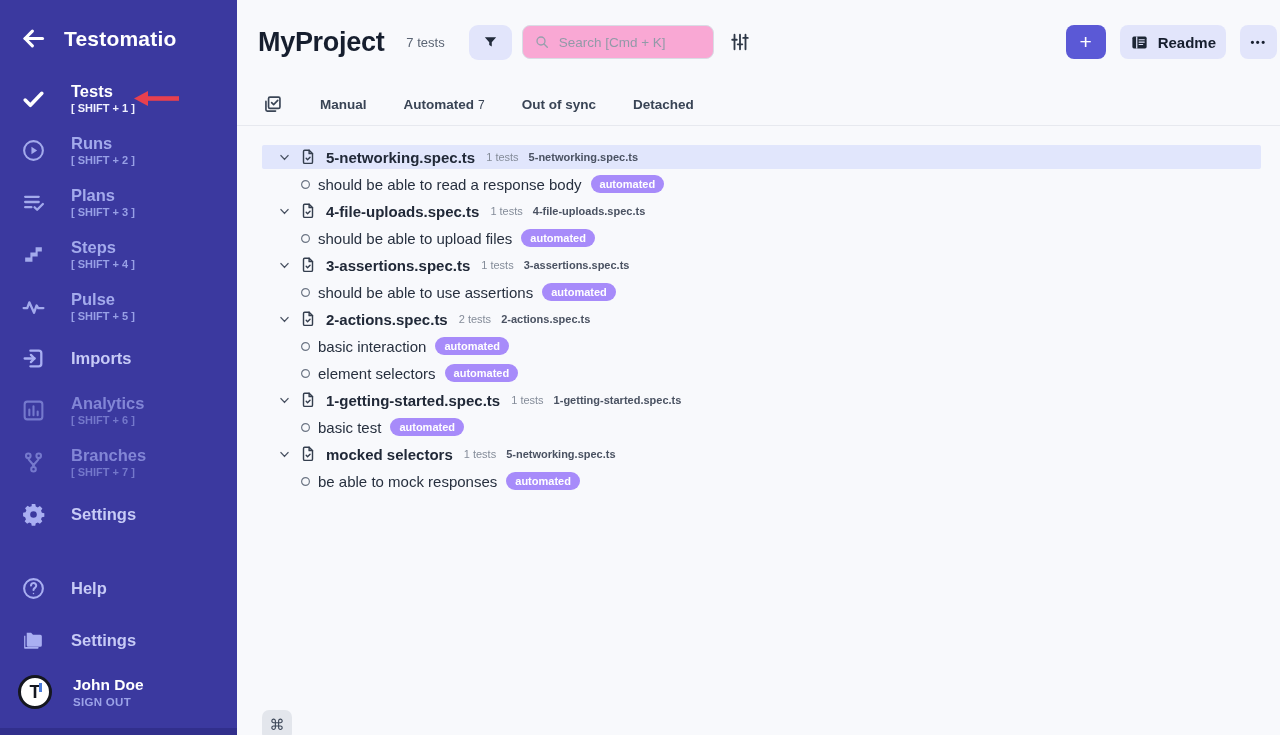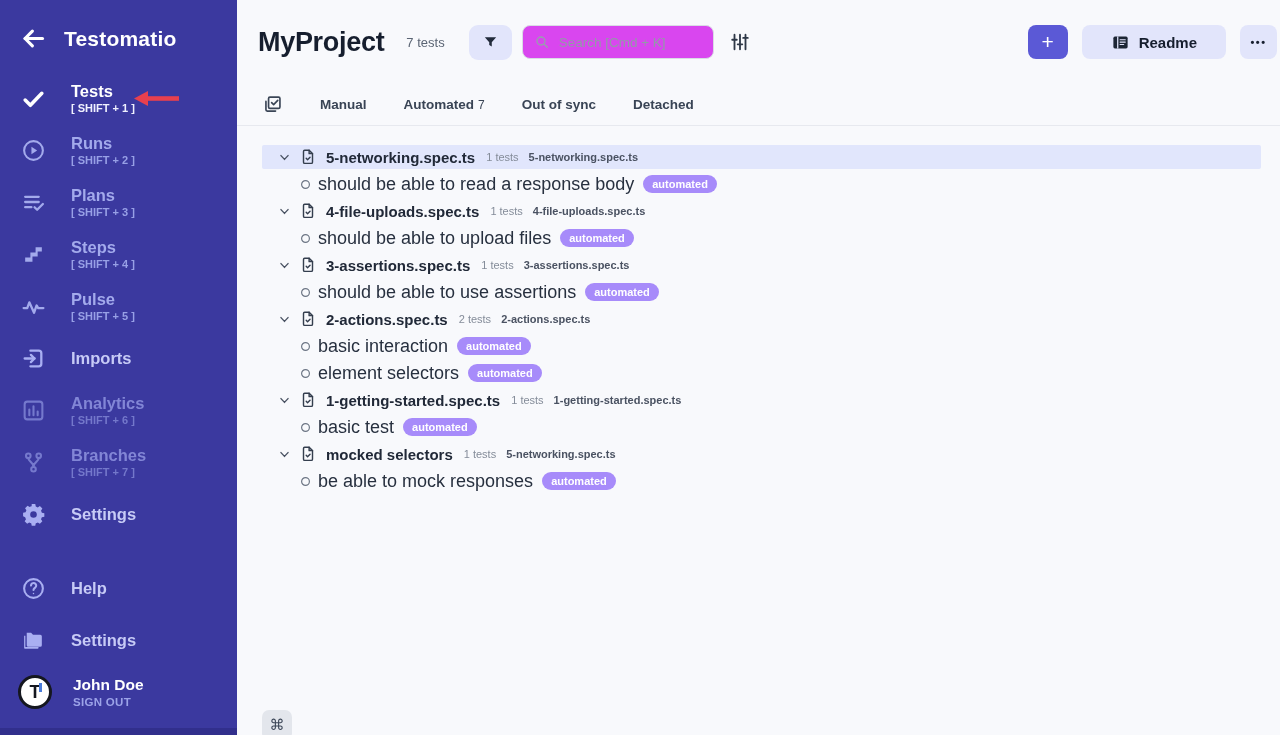--- a/index.html
+++ b/index.html
@@ -45,31 +45,31 @@
   .red-arrow { position:absolute; left:131px; top:90px; z-index:3; }
 
   
   .main { position:absolute; left:237px; top:0; width:1066px; height:735px; }
   .main-header { display:flex; align-items:center; padding:22px 26px 0 21px; height:62px; }
   .page-title { font-size:27px; font-weight:800; color:#161e2e; letter-spacing:-.3px; }
   .test-count { margin-left:22px; font-size:13px; color:#5b6574; }
   .filter-btn { margin-left:24px; width:43px; height:35px; background:#e2e5fb; border-radius:9px;
                 display:flex; align-items:center; justify-content:center; color:#222b3b; cursor:pointer; flex:none; }
   .filter-btn .icn { width:17px; height:17px; }
-  .search-box { margin-left:10px; width:192px; height:34px; background:#d946ef; border:1px solid #d9dce5;
+  .search-box { margin-left:10px; width:192px; height:34px; background:#f9a8d4; border:1px solid #d9dce5;
                 border-radius:8px; display:flex; align-items:center; padding:0 11px; }
   .search-box .icn { width:16px; height:16px; color:#98a0ad; flex:none; }
   .search-input { border:none; outline:none; flex:1; min-width:0; margin-left:9px; font-size:13.5px;
                   color:#333c4b; background:transparent; font-family:inherit; }
   .search-input::placeholder { color:#929aa8; }
   .sliders-btn { margin-left:15px; width:22px; height:22px; color:#2e3847; cursor:pointer; flex:none; }
   .spacer { flex:1; }
   .add-btn { width:40px; height:34px; background:#5b59d6; color:#fff; border-radius:8px; font-size:21px;
              display:flex; align-items:center; justify-content:center; cursor:pointer; flex:none; }
-  .readme-btn { margin-left:14px; height:34px; padding:0 29px; background:#e2e5fb; border-radius:8px;
+  .readme-btn { margin-left:14px; height:34px; padding:0 10px; background:#e2e5fb; border-radius:8px;
                 display:flex; align-items:center; gap:9px; color:#161e2e; font-weight:700; font-size:15px; cursor:pointer; flex:none; }
   .readme-btn .icn { width:19px; height:19px; color:#1d2635; }
   .more-btn { margin-left:14px; width:37px; height:34px; background:#e2e5fb; border-radius:8px;
               display:flex; align-items:center; justify-content:center; color:#161e2e; font-weight:700;
               letter-spacing:1.5px; font-size:11px; cursor:pointer; flex:none; }
 
   .tabs-row { display:flex; align-items:center; margin-top:22px; padding:0 12px 0 25px; height:42px;
               border-bottom:1px solid #e7e9ef; gap:37px; }
   .select-all { width:21px; height:21px; color:#3a4556; cursor:pointer; flex:none; }
   .tab { font-size:13.5px; font-weight:700; color:#394455; cursor:pointer; white-space:nowrap; }
@@ -80,21 +80,21 @@
                border-radius:2px; cursor:pointer; }
   .group-row.highlighted { background:#e1e6fc; }
   .chev { width:13px; height:13px; color:#4a5363; flex:none; cursor:pointer; }
   .ficn { width:18px; height:18px; color:#343e4e; margin-left:8px; flex:none; }
   .group-name { margin-left:9px; font-size:15px; font-weight:700; color:#212938; white-space:nowrap; }
   .group-count { margin-left:11px; font-size:11px; color:#848c99; white-space:nowrap; }
   .group-path { margin-left:10px; font-size:11px; font-weight:700; color:#4a5262; white-space:nowrap; }
 
   .test-row { display:flex; align-items:center; height:24px; margin:3px 42px 3px 25px; padding-left:38px; cursor:pointer; }
   .circ { width:11px; height:11px; color:#6d7685; flex:none; }
-  .test-name { margin-left:7px; font-size:18px; color:#27303f; white-space:nowrap; }
+  .test-name { margin-left:7px; font-size:15px; color:#27303f; white-space:nowrap; }
   .badge { margin-left:9px; background:#a78bfa; color:#ffffff; font-size:11px; font-weight:700;
            padding:2.5px 9px 3.5px; border-radius:10px; white-space:nowrap; }
 
   .cmd-btn { position:absolute; left:25px; top:710px; width:30px; height:30px; background:#e3e6ec;
              border-radius:7px; display:flex; align-items:center; justify-content:center;
              font-size:15px; color:#3c4657; cursor:pointer; }
 </style>
 </head>
 <body>
 

